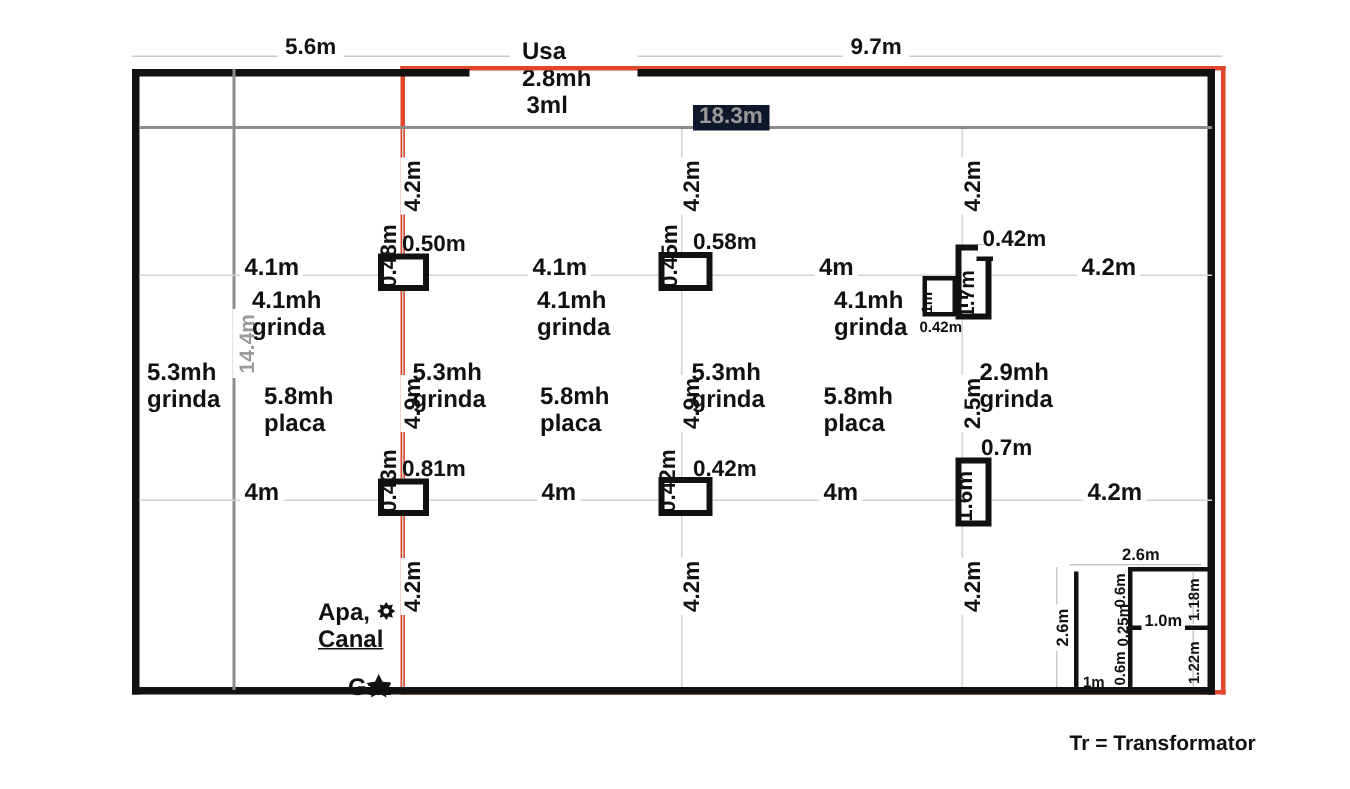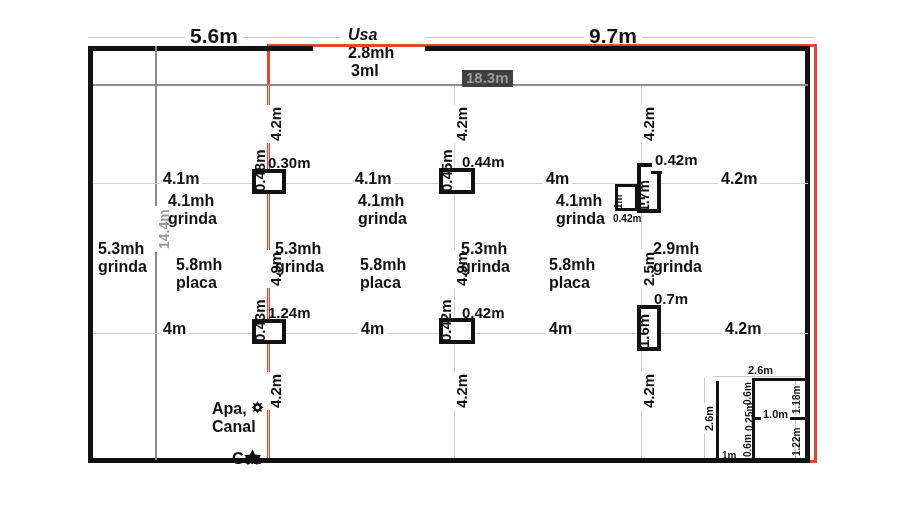--- a/index.html
+++ b/index.html
@@ -45,21 +45,21 @@
     white-space: nowrap;
     line-height: 1.1;
   }
   .lbl.gray {
     color: #9a9a9a;
   }
   .vert {
     transform-origin: 0 0;
     transform: rotate(-90deg);
   }
-  .s17 { font-size: 21px; }
+  .s17 { font-size: 15px; }
   .s16 { font-size: 16px; }
   .s15 { font-size: 15px; }
   .s14 { font-size: 14px; }
   .s11 { font-size: 11px; }
   .s10 { font-size: 10px; }
 
   
   .col {
     position: absolute;
     background: #ffffff;
@@ -90,23 +90,23 @@
 </style>
 </head>
 <body>
 
 <div id="page">
 
   <div class="abs dim-line" style="left:88px; top:37px; width:252px; height:1px;"></div>
   <div class="abs dim-line" style="left:425px; top:37px; width:390px; height:1px;"></div>
 
   <div class="lbl s17" style="left:185px; top:24px; background:#fff; padding:0 5px;">5.6m</div>
-  <div class="lbl s17" style="left:584px; top:24px; background:#fff; padding:0 5px;text-align:right;">9.7m</div>
-
-  <div class="lbl s16" style="left:348px; top:26px;font-style:italic;">Usa</div>
+  <div class="lbl s17" style="left:562px; top:24px; background:#fff; padding:0 5px;text-align:right;">9.7m</div>
+
+  <div class="lbl s16" style="left:348px; top:26px;">Usa</div>
   <div class="lbl s16" style="left:348px; top:44px;">2.8mh</div>
   <div class="lbl s16" style="left:351px; top:62px;">3ml</div>
 
   <div class="abs red-line" style="left:267px; top:44px; width:550px; height:3px;"></div>
 
   <div class="abs red-line" style="left:267px; top:44px; width:3px; height:419px;"></div>
 
   <div class="abs red-line" style="left:814px; top:44px; width:3px; height:419px;"></div>
 
   <div class="abs red-line" style="left:267px; top:460px; width:550px; height:3px;"></div>
@@ -117,21 +117,21 @@
 
   <div class="abs wall-black" style="left:88px; top:46px; width:5px; height:417px;"></div>
 
   <div class="abs wall-black" style="left:805px; top:46px; width:5px; height:417px;"></div>
 
   <div class="abs wall-black" style="left:88px; top:458px; width:722px; height:5px;"></div>
 
   <div class="abs grid-gray" style="left:155px; top:46px; width:2px; height:414px;"></div>
 
   <div class="abs grid-gray" style="left:93px; top:84px; width:715px; height:2px;"></div>
-  <div class="lbl s15 gray" style="left:462px; top:70px; background:#404040; padding:0 4px;">18.3m</div>
+  <div class="lbl s15 gray" style="left:462px; top:70px; background:#0f172a; padding:0 4px;">18.3m</div>
 
   <div class="lbl s14 gray vert" style="left:155px; top:252px; background:#fff; padding:2px 3px;">14.4m</div>
 
   <div class="abs grid-light" style="left:93px; top:183px; width:715px; height:1px;"></div>
   <div class="abs grid-light" style="left:93px; top:333px; width:715px; height:1px;"></div>
 
   <div class="abs grid-light" style="left:268px; top:86px; width:1px; height:372px;"></div>
   <div class="abs grid-light" style="left:454px; top:86px; width:1px; height:372px;"></div>
   <div class="abs grid-light" style="left:641px; top:86px; width:1px; height:372px;"></div>
 
@@ -140,42 +140,42 @@
 
   <div class="lbl s16" style="left:98px; top:240px;">5.3mh</div>
   <div class="lbl s16" style="left:98px; top:258px;">grinda</div>
 
   <div class="lbl s16" style="left:168px; top:192px;">4.1mh</div>
   <div class="lbl s16" style="left:168px; top:210px;">grinda</div>
   <div class="lbl s16" style="left:176px; top:256px;">5.8mh</div>
   <div class="lbl s16" style="left:176px; top:274px;">placa</div>
 
   <div class="col" style="left:252px; top:169px; width:34px; height:25px;"></div>
-  <div class="lbl s15" style="left:268px; top:155px;">0.30m</div>
+  <div class="lbl s15" style="left:268px; top:155px;">0.50m</div>
   <div class="lbl s15 vert" style="left:252px; top:192px;">0.48m</div>
   <div class="lbl s15 vert" style="left:267px; top:143px; background:#fff; padding:1px 2px;">4.2m</div>
   <div class="lbl s15 vert" style="left:267px; top:288px; background:#fff; padding:1px 2px;">4.9m</div>
 
   <div class="col" style="left:252px; top:319px; width:34px; height:25px;"></div>
-  <div class="lbl s15" style="left:268px; top:305px;">1.24m</div>
+  <div class="lbl s15" style="left:268px; top:305px;">0.81m</div>
   <div class="lbl s15 vert" style="left:252px; top:342px;">0.43m</div>
   <div class="lbl s15 vert" style="left:267px; top:410px; background:#fff; padding:1px 2px;">4.2m</div>
 
   <div class="lbl s16" style="left:352px; top:170px; background:#fff; padding:0 3px;">4.1m</div>
   <div class="lbl s16" style="left:358px; top:320px; background:#fff; padding:0 3px;">4m</div>
   <div class="lbl s16" style="left:358px; top:192px;">4.1mh</div>
   <div class="lbl s16" style="left:358px; top:210px;">grinda</div>
   <div class="lbl s16" style="left:360px; top:256px;">5.8mh</div>
   <div class="lbl s16" style="left:360px; top:274px;">placa</div>
 
   <div class="lbl s16" style="left:275px; top:240px;">5.3mh</div>
   <div class="lbl s16" style="left:275px; top:258px;">grinda</div>
 
   <div class="col" style="left:439px; top:168px; width:36px; height:26px;"></div>
-  <div class="lbl s15" style="left:462px; top:154px;">0.44m</div>
+  <div class="lbl s15" style="left:462px; top:154px;">0.58m</div>
   <div class="lbl s15 vert" style="left:439px; top:192px;">0.45m</div>
   <div class="lbl s15 vert" style="left:453px; top:143px; background:#fff; padding:1px 2px;">4.2m</div>
   <div class="lbl s15 vert" style="left:453px; top:288px; background:#fff; padding:1px 2px;">4.9m</div>
 
   <div class="col" style="left:439px; top:318px; width:36px; height:26px;"></div>
   <div class="lbl s15" style="left:462px; top:305px;">0.42m</div>
   <div class="lbl s15 vert" style="left:438px; top:342px;">0.42m</div>
   <div class="lbl s15 vert" style="left:453px; top:410px; background:#fff; padding:1px 2px;">4.2m</div>
 
   <div class="lbl s16" style="left:461px; top:240px;">5.3mh</div>
@@ -208,21 +208,21 @@
 
   <div class="col" style="left:637px; top:305px; width:24px; height:46px;"></div>
   <div class="lbl s15" style="left:654px; top:291px;">0.7m</div>
   <div class="lbl s15 vert" style="left:636px; top:348px;">1.6m</div>
   <div class="lbl s15 vert" style="left:640px; top:410px; background:#fff; padding:1px 2px;">4.2m</div>
 
   <div class="lbl s16" style="left:718px; top:170px; background:#fff; padding:0 3px;">4.2m</div>
   <div class="lbl s16" style="left:722px; top:320px; background:#fff; padding:0 3px;">4.2m</div>
 
   <div class="lbl s16" style="left:212px; top:400px;">Apa,</div>
-  <div class="lbl s16" style="left:212px; top:418px;">Canal</div>
+  <div class="lbl s16" style="left:212px; top:418px;text-decoration:underline;">Canal</div>
 
   <svg class="icon" style="left:249px; top:399px;" width="17" height="17" viewBox="0 0 24 24">
     <g fill="#111111">
       <path d="M12 0.8 L14.2 4.2 L18.2 3.1 L17.1 7.1 L20.5 9.3 L17.1 11.5 L18.2 15.5
                L14.2 14.4 L12 17.8 L9.8 14.4 L5.8 15.5 L6.9 11.5 L3.5 9.3 L6.9 7.1
                L5.8 3.1 L9.8 4.2 Z" transform="translate(0,2.5)"></path>
     </g>
     <circle cx="12" cy="11.8" r="2.6" fill="#ffffff"></circle>
   </svg>
 
@@ -251,14 +251,15 @@
   <div class="abs dim-line" style="left:795px; top:420px; width:1px; height:38px;"></div>
 
   <div class="lbl s10 vert" style="left:742px; top:405px;">0.6m</div>
   <div class="lbl s10 vert" style="left:744px; top:431px;">0.25m</div>
   <div class="lbl s10 vert" style="left:742px; top:457px;">0.6m</div>
   <div class="lbl s11" style="left:761px; top:408px; background:#fff; padding:0 2px;">1.0m</div>
   <div class="lbl s10 vert" style="left:791px; top:414px;">1.18m</div>
   <div class="lbl s10 vert" style="left:791px; top:456px;">1.22m</div>
   <div class="lbl s10" style="left:722px; top:450px;">1m</div>
 
+  <div class="legend" style="left:713px; top:487px;">Tr = Transformator</div>
 
 </div>
 
 </body></html>

